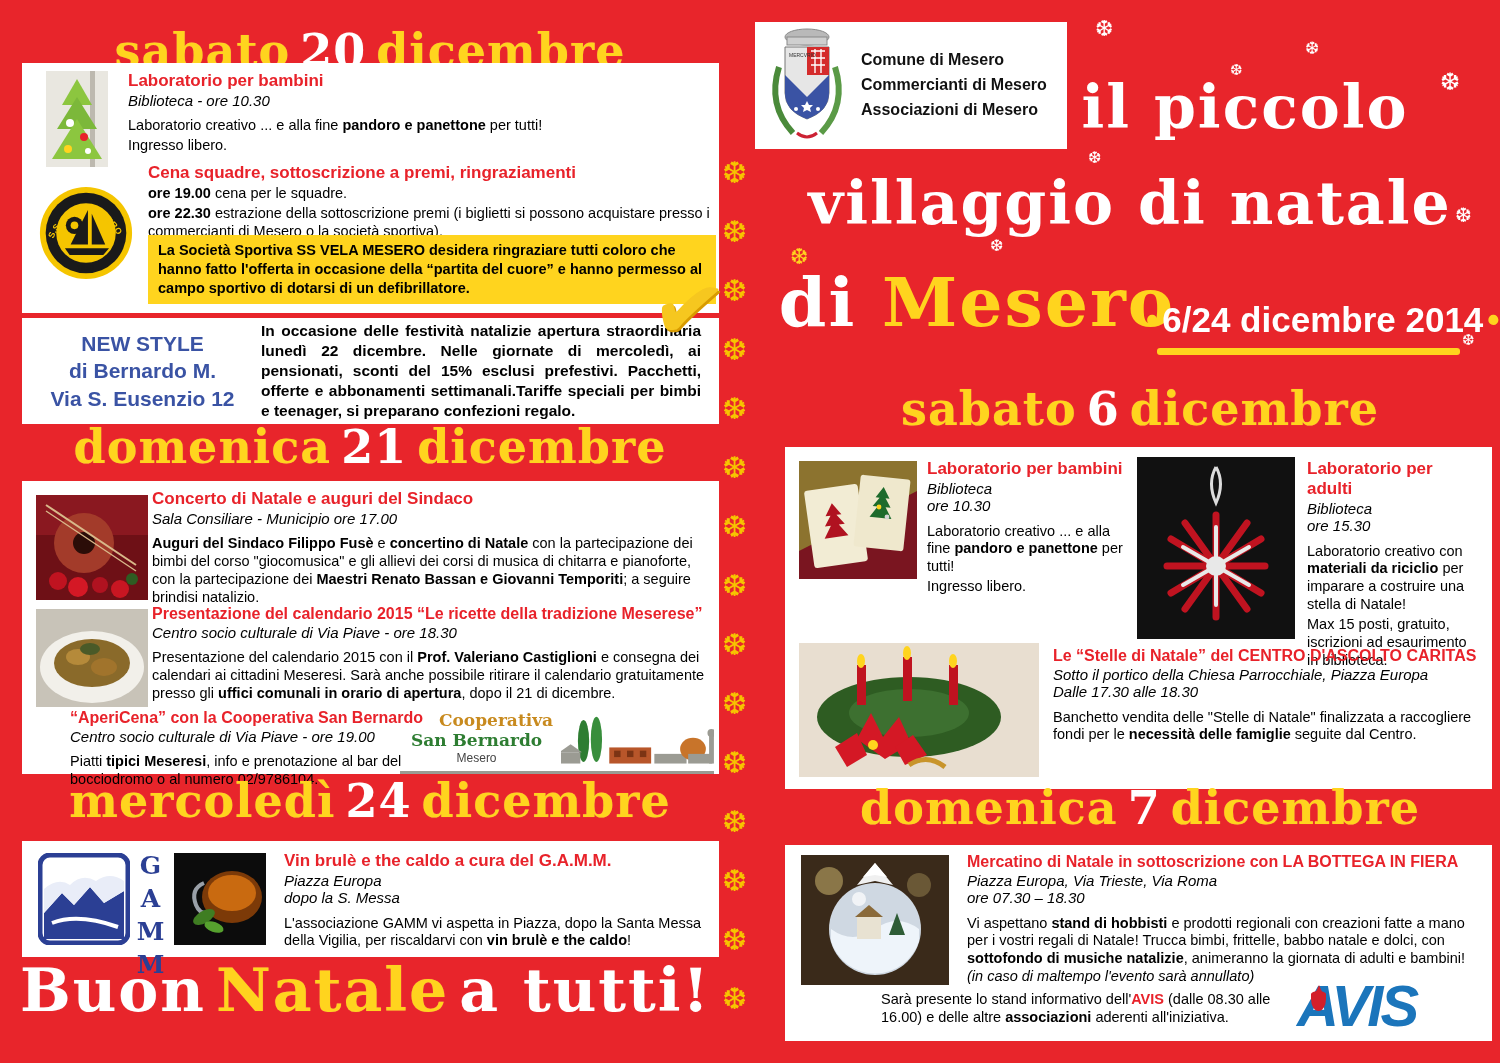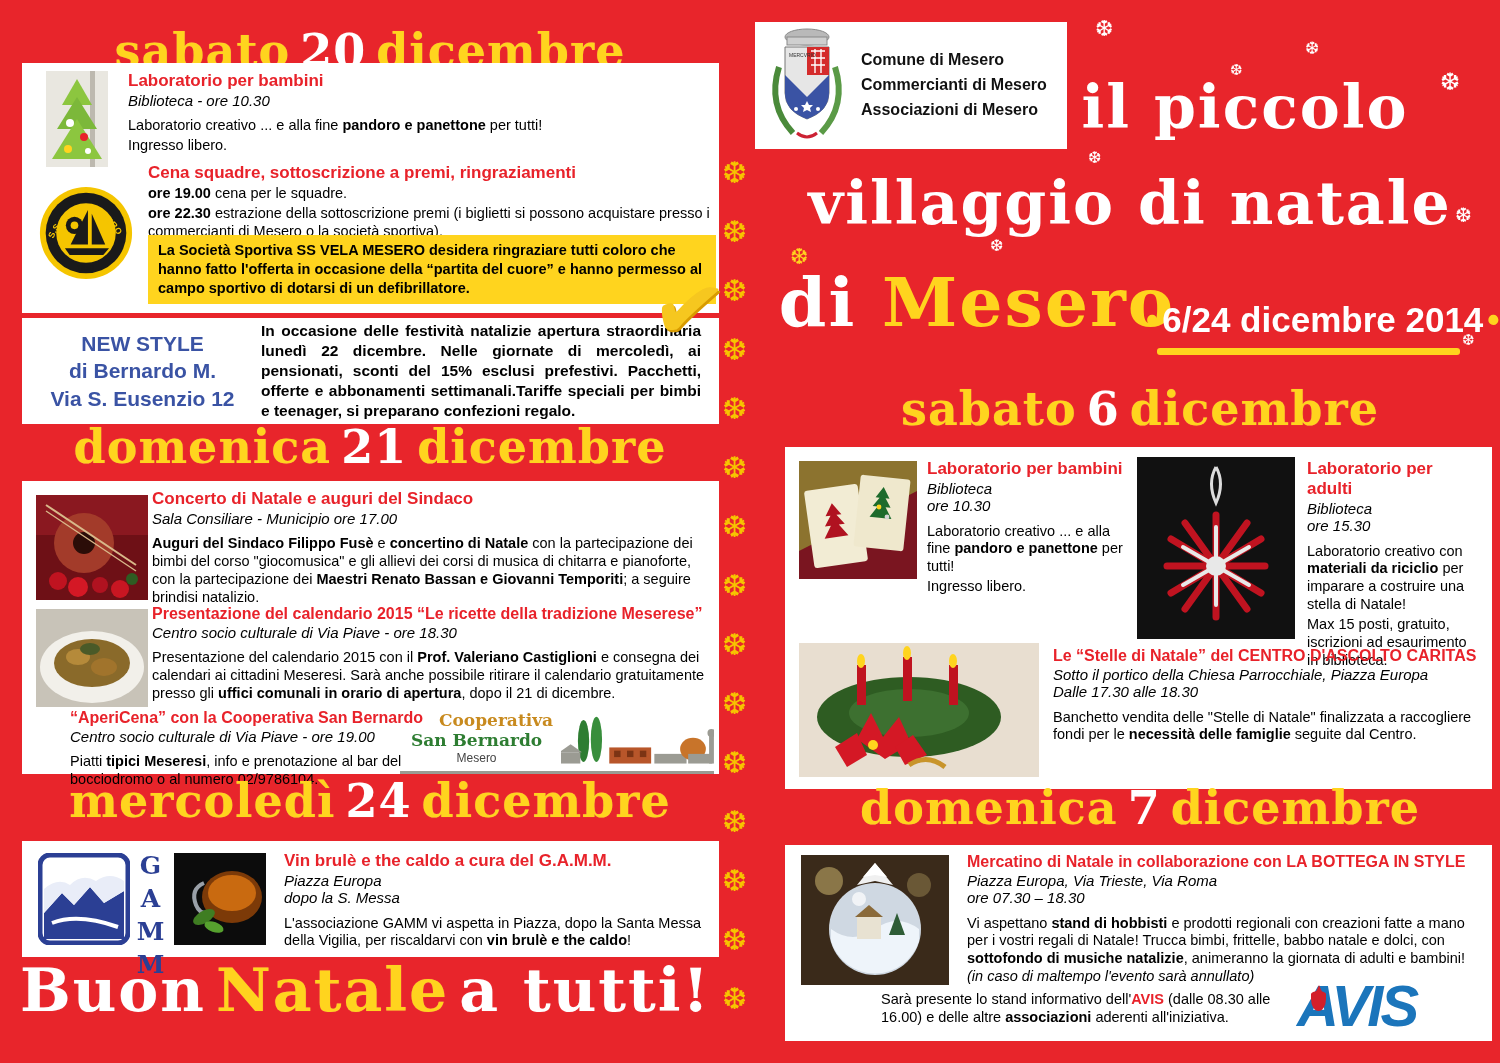--- a/index.html
+++ b/index.html
@@ -392,21 +392,21 @@
         <path d="M74 8 L62 22 L74 20 L86 22 Z" fill="#ffffff"></path>
         <circle cx="74" cy="74" r="46" fill="#cfd8e2"></circle>
         <path d="M30 86 A46 46 0 0 0 118 86 L118 74 Q96 58 74 74 Q52 90 30 74 Z" fill="#eef4fa"></path>
         <rect x="56" y="62" width="24" height="22" fill="#e8e2d2"></rect>
         <path d="M54 62 L68 50 L82 62 Z" fill="#8a6a3a"></path>
         <path d="M96 58 L104 80 L88 80 Z" fill="#2e5c36"></path>
         <circle cx="58" cy="44" r="7" fill="#ffffff" opacity="0.7"></circle>
       </svg>
     </div>
     <div class="abs" style="left:182px;top:8px;width:512px;">
-      <h3 class="ev-title small">Mercatino di Natale in collaborazione con LA BOTTEGA IN STYLE</h3>
+      <h3 class="ev-title small">Mercatino di Natale in sottoscrizione con LA BOTTEGA IN FIERA</h3>
       <div class="ev-venue">Piazza Europa, Via Trieste, Via Roma</div>
       <div class="ev-venue">ore 07.30 – 18.30</div>
       <p class="ev-body"><span class="seg-n">Vi aspettano </span><span class="seg-b">stand di hobbisti</span><span class="seg-n"> e prodotti regionali con creazioni fatte a mano per i vostri regali di Natale! Trucca bimbi, frittelle, babbo natale e dolci, con </span><span class="seg-b">sottofondo di musiche natalizie</span><span class="seg-n">, animeranno la giornata di adulti e bambini!</span></p>
       <div class="ev-venue" style="font-size:14.5px;">(in caso di maltempo l'evento sarà annullato)</div>
     </div>
     <p class="ev-body abs" style="left:96px;top:146px;width:400px;margin:0;"><span class="seg-n">Sarà presente lo stand informativo dell'</span><span class="seg-r">AVIS</span><span class="seg-n"> (dalle 08.30 alle 16.00) e delle altre </span><span class="seg-b">associazioni</span><span class="seg-n"> aderenti all'iniziativa.</span></p>
     <div class="avis-logo" style="left:512px;top:132px;">
       <span>AVIS</span>
       <span class="avis-drop"></span>
     </div>

